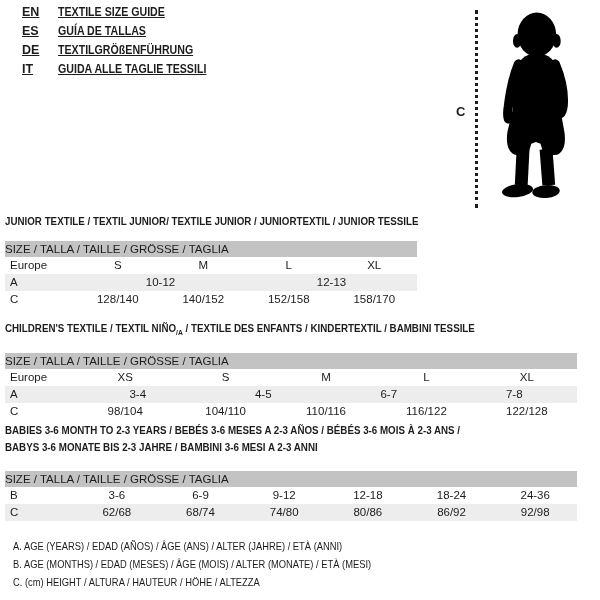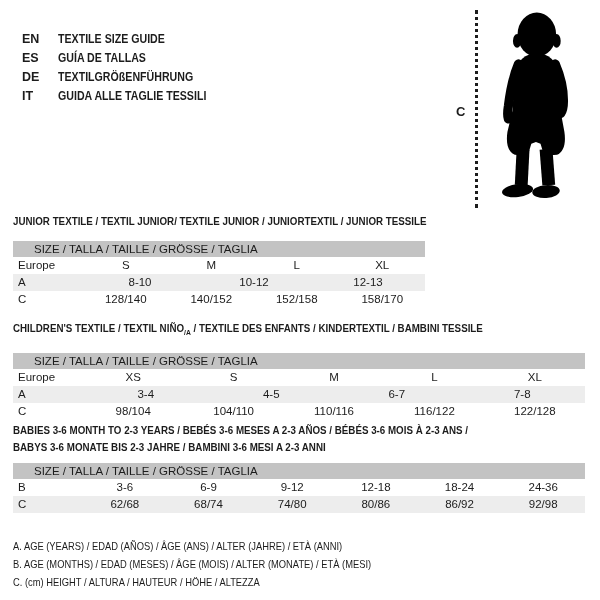--- a/index.html
+++ b/index.html
@@ -13,53 +13,53 @@
     overflow:hidden;
   }
   .cond {
     display:inline-block;
     transform:scaleX(0.85);
     transform-origin:0 50%;
     white-space:nowrap;
   }
 
   
-  .lang-list { position:absolute; left:22px; top:30px; }
+  .lang-list { position:absolute; left:22px; top:3px;text-decoration:underline; }
   .lang-row { display:flex; line-height:19px; font-size:12.5px; font-weight:bold; }
   .lang-code { width:36px; flex:0 0 36px; }
 
   
   .measure-line {
     position:absolute; left:475px; top:10px; height:198px; width:0;
     border-left:3px dotted var(--text,#1c1c1c);
   }
   .figure-label {
     position:absolute; left:456px; top:104px;
     font-size:13px; font-weight:bold;
   }
   .baby-svg { position:absolute; left:484px; top:7px; width:102px; height:202px; }
 
   
-  .section { position:absolute; left:13px; }
+  .section { position:absolute; left:5px; }
   .section-title {
     font-size:11.5px; font-weight:bold; line-height:16.5px;
     margin-bottom:11px; white-space:nowrap;
   }
   .section-title sub { font-size:8px; }
   #sec-junior   { top:213px; width:412px; }
   #sec-children { top:320px; width:572px; }
   #sec-babies   { top:422px; width:572px; }
-  #sec-babies .section-title { margin-bottom:8px; }
+  #sec-babies .section-title { margin-bottom:16px; }
 
   
   .tbl { width:100%; font-size:11.5px; }
   .tbl-head {
     background:var(--bar,#c3c3c3);
     height:16px; line-height:16px;
-    padding-left:21px; white-space:nowrap;
+    padding-left:0; white-space:nowrap;
   }
   .tbl-row { display:flex; height:17px; line-height:17px; }
   .tbl-row.shaded { background:var(--shade,#ededed); }
   .cell { flex:1; text-align:center; }
   .cell.label { flex:0 0 70px; text-align:left; padding-left:5px; }
 
   
   .footnotes { position:absolute; left:13px; top:537px; }
   .footnote { font-size:11px; font-weight:normal; line-height:18px; white-space:nowrap; }
 </style>
@@ -113,21 +113,20 @@
         <div class="tbl-head">SIZE / TALLA / TAILLE / GRÖSSE / TAGLIA</div>
         <div class="tbl-row">
           <div class="cell label">Europe</div>
           <div class="cell">S</div>
           <div class="cell">M</div>
           <div class="cell">L</div>
           <div class="cell">XL</div>
         </div>
         <div class="tbl-row shaded">
           <div class="cell label">A</div>
-          <div class="cell">8-10</div>
           <div class="cell">10-12</div>
           <div class="cell">12-13</div>
         </div>
         <div class="tbl-row">
           <div class="cell label">C</div>
           <div class="cell">128/140</div>
           <div class="cell">140/152</div>
           <div class="cell">152/158</div>
           <div class="cell">158/170</div>
         </div>

